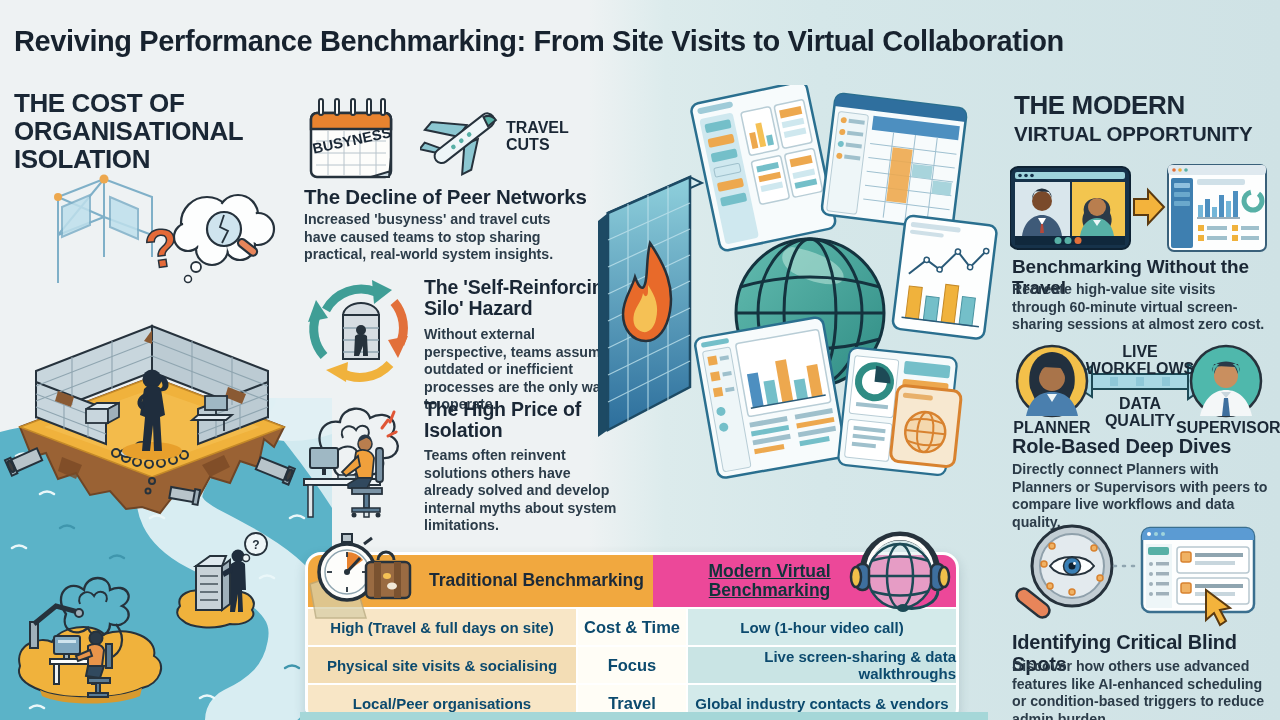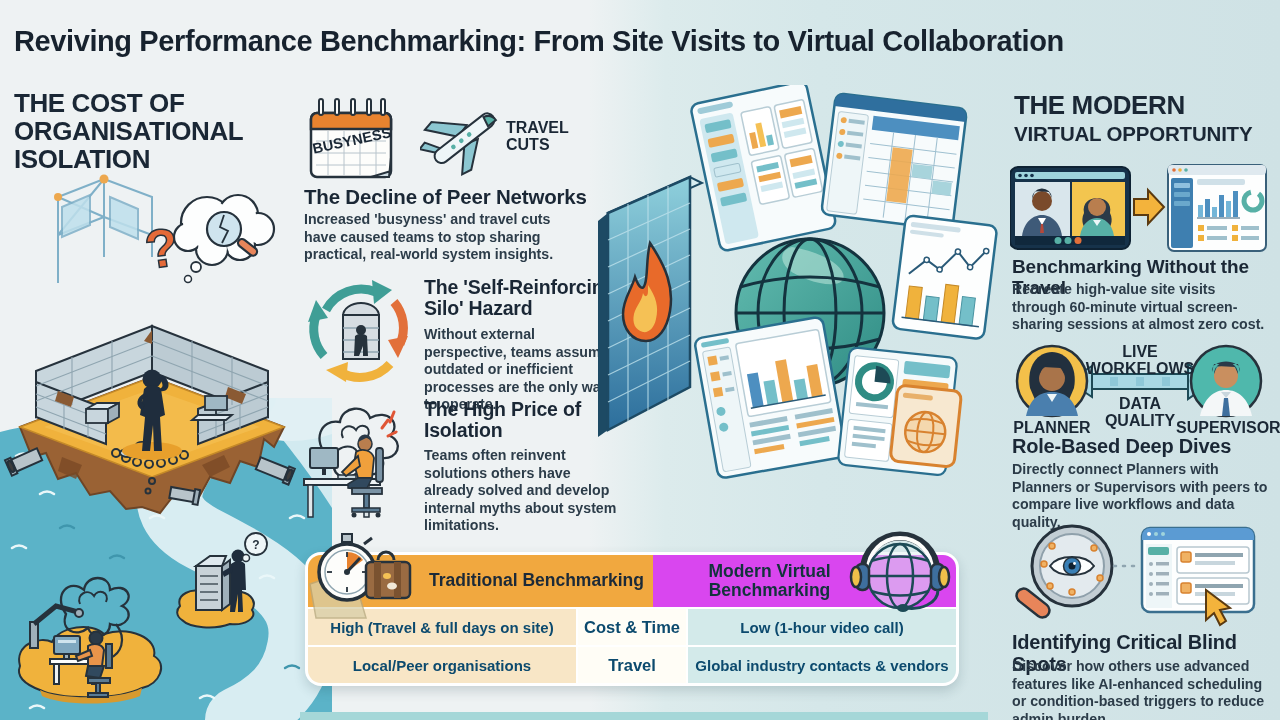--- a/index.html
+++ b/index.html
@@ -13,21 +13,21 @@
   .ih{font-size:19.5px;font-weight:800;line-height:1.08;letter-spacing:-0.2px;color:#1a2735;}
   .ib{font-size:14.2px;font-weight:600;line-height:1.24;color:#2c3c49;}
   .lbl{font-size:16px;font-weight:800;line-height:1.05;color:#1a2735;}
   .cmp-title{left:305px;top:524px;width:648px;text-align:center;font-size:20px;font-weight:800;letter-spacing:0.3px;color:#1a2735;margin-top:44px;}
   .cmp-box{left:305px;top:552px;width:648px;background:#fff;padding:3px;border-radius:16px;
     box-shadow:0 5px 12px rgba(30,60,70,.18);}
   .cmp-hrow{display:flex;height:52px;}
   .cmp-h{flex:1;display:flex;align-items:center;justify-content:center;text-align:center;
     font-size:17.5px;font-weight:800;line-height:1.1;color:#1c2a38;}
   .cmp-h.tr{background:#f1a83f;border-radius:13px 0 0 0;}
-  .cmp-h.mo{background:#d946ef;border-radius:0 13px 0 0;color:#12333b;}
+  .cmp-h.mo{background:#ec4899;border-radius:0 13px 0 0;color:#12333b;text-decoration:underline;}
   .cmp-row{display:flex;height:36px;margin-top:2px;}
   .cmp-c{display:flex;align-items:center;justify-content:center;text-align:right;font-size:15px;font-weight:600;color:#0c4a6e;}
   .ct{width:268px;} .cm{width:108px;margin:0 2px;font-size:16.5px;font-weight:800;background:#fffdf6;} .cv{width:268px;}
   .r1 .ct,.r3 .ct{background:#f8e6c6;} .r2 .ct{background:#f3ddb5;}
   .r1 .cv,.r3 .cv{background:#d3eaea;} .r2 .cv{background:#c9e4e4;}
   .r3 .ct{border-radius:0 0 0 13px;} .r3 .cv{border-radius:0 0 13px 0;}
   .strip{left:300px;top:712px;width:688px;height:8px;background:#a5d7d8;}
   .ctr{text-align:center;}
 </style>
 </head>
@@ -510,20 +510,25 @@
   <div class="abs cmp-box">
     <div class="cmp-hrow">
       <div class="cmp-h tr" style="padding-left:112px">Traditional Benchmarking</div>
       <div class="cmp-h mo" style="padding-right:70px">Modern Virtual Benchmarking</div>
     </div>
     <div class="cmp-row r1">
       <div class="cmp-c ct">High (Travel &amp; full days on site)</div>
       <div class="cmp-c cm">Cost &amp; Time</div>
       <div class="cmp-c cv">Low (1-hour video call)</div>
     </div>
+    <div class="cmp-row r2">
+      <div class="cmp-c ct">Physical site visits &amp; socialising</div>
+      <div class="cmp-c cm">Focus</div>
+      <div class="cmp-c cv">Live screen-sharing &amp; data walkthroughs</div>
+    </div>
     <div class="cmp-row r3">
       <div class="cmp-c ct">Local/Peer organisations</div>
       <div class="cmp-c cm">Travel</div>
       <div class="cmp-c cv">Global industry contacts &amp; vendors</div>
     </div>
   </div>
   <svg class="abs" style="left:308px;top:526px;z-index:3" width="118" height="98" viewBox="0 0 118 98">
     <polygon points="2,58 44,44 58,92 8,92" fill="#d8cfa8" opacity="0.75" stroke="#b5a87e" stroke-width="1.5"></polygon>
     <rect x="34" y="8" width="10" height="8" fill="#b8c4ca" stroke="#26323c" stroke-width="2"></rect>
     <line x1="56" y1="18" x2="64" y2="12" stroke="#26323c" stroke-width="3"></line>

